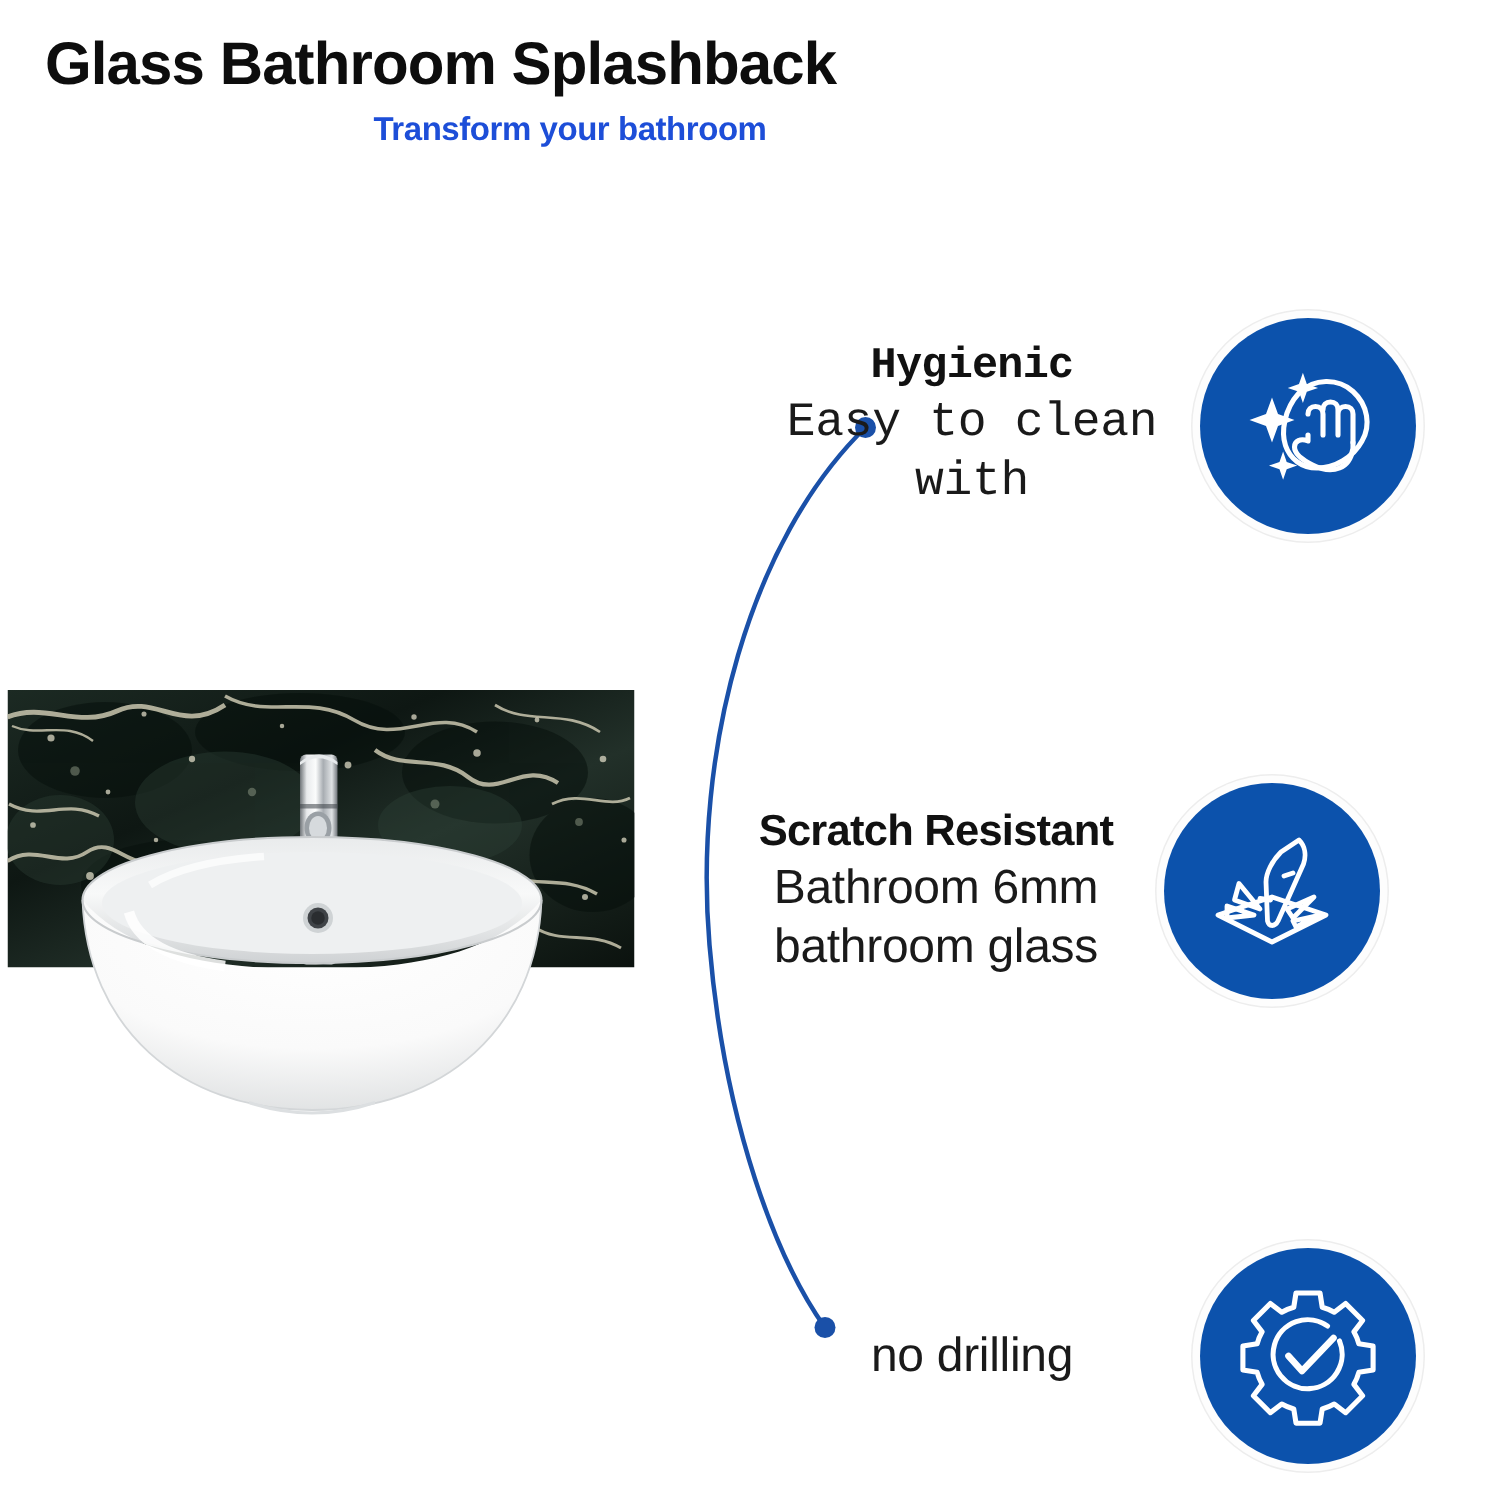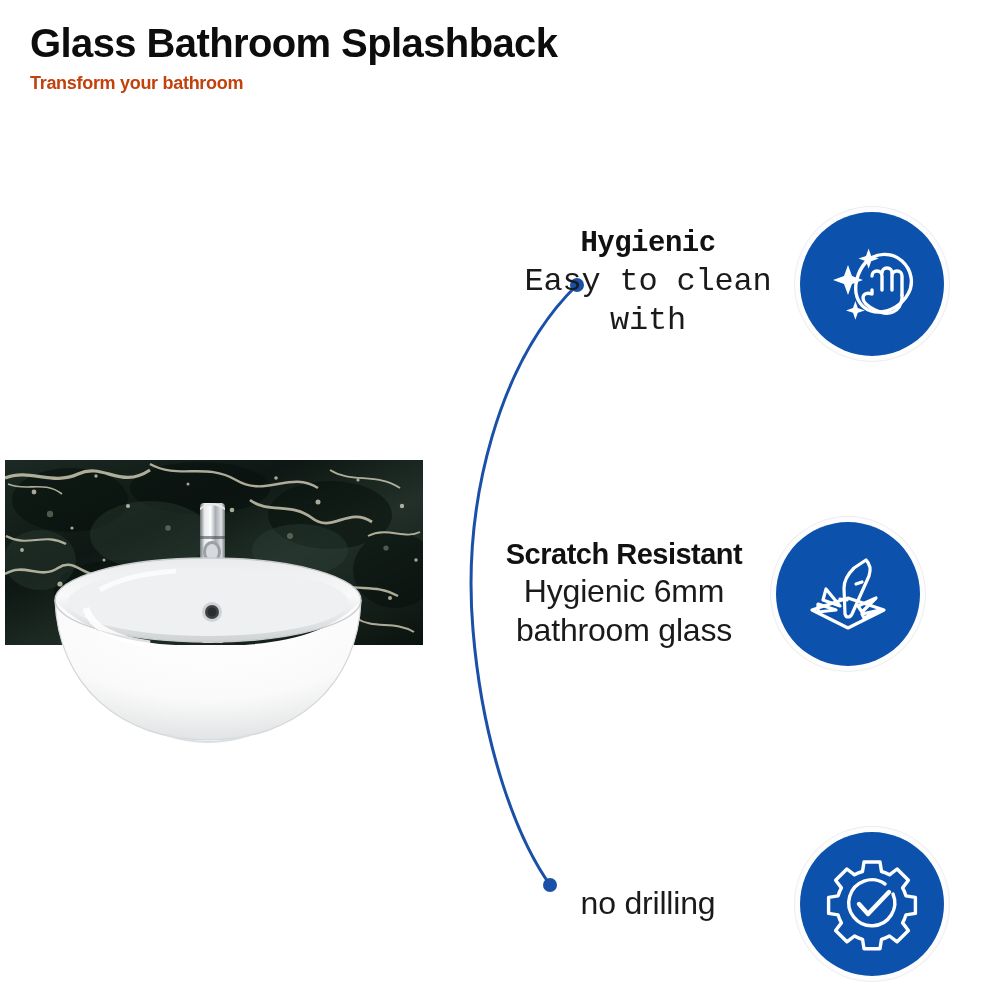--- a/index.html
+++ b/index.html
@@ -11,22 +11,22 @@
   .stage{position:absolute;left:0;top:0;width:1000px;height:759px;}
 
   
   .header{position:absolute;left:30px;top:22px;width:700px;}
   .title{
     font-size:40px;font-weight:bold;color:#0d0d0d;
     letter-spacing:-0.6px;line-height:1.05;margin:0;
     font-family:"Liberation Sans",sans-serif;
   }
   .subtitle{
-    font-size:18px;font-weight:bold;color:#c2410c;
-    letter-spacing:-0.3px;line-height:1.1;margin:10px 0 0 0;
+    font-size:22px;font-weight:bold;color:#1d4ed8;
+    letter-spacing:-0.3px;line-height:1.1;margin:10px 0 0 0;text-align:center;
   }
 
   
   .photo{position:absolute;left:0px;top:440px;width:440px;height:330px;}
   .photo svg{display:block;}
 
   
   .connector{position:absolute;left:440px;top:250px;width:180px;height:680px;}
 
   
@@ -217,21 +217,21 @@
         <path d="M24 44 l4 -11 l4 11 l11 4 l-11 4 l-4 11 l-4 -11 l-11 -4 z" fill="#ffffff" stroke="none"></path>
         <path d="M46 24 l2.6 -7.5 l2.6 7.5 l7.5 2.6 l-7.5 2.6 l-2.6 7.5 l-2.6 -7.5 l-7.5 -2.6 z" fill="#ffffff" stroke="none"></path>
         <path d="M33 76 l2.4 -7 l2.4 7 l7 2.4 l-7 2.4 l-2.4 7 l-2.4 -7 l-7 -2.4 z" fill="#ffffff" stroke="none"></path>
       </svg>
     </div>
   </div>
 
   <div class="feature feat-2">
     <div class="textcol">
       <p class="f-head">Scratch Resistant</p>
-      <p class="f-body">Hygienic 6mm</p>
+      <p class="f-body">Bathroom 6mm</p>
       <p class="f-body">bathroom glass</p>
     </div>
     <div class="badge">
       <svg width="104" height="104" viewBox="0 0 104 104" xmlns="http://www.w3.org/2000/svg" fill="none" stroke="#ffffff" stroke-width="3.2" stroke-linejoin="round" stroke-linecap="round">
 
         <path d="M52 56 L 88 68 L 52 86 L 16 68 Z"></path>
 
         <path d="M70 18 C 74 22, 75 28, 73 34 L 56 72 C 54 76, 50 76, 49 72 L 48 46
                  C 48 40, 52 32, 58 26 Z"></path>
         <path d="M66 40 l-6 2"></path>

